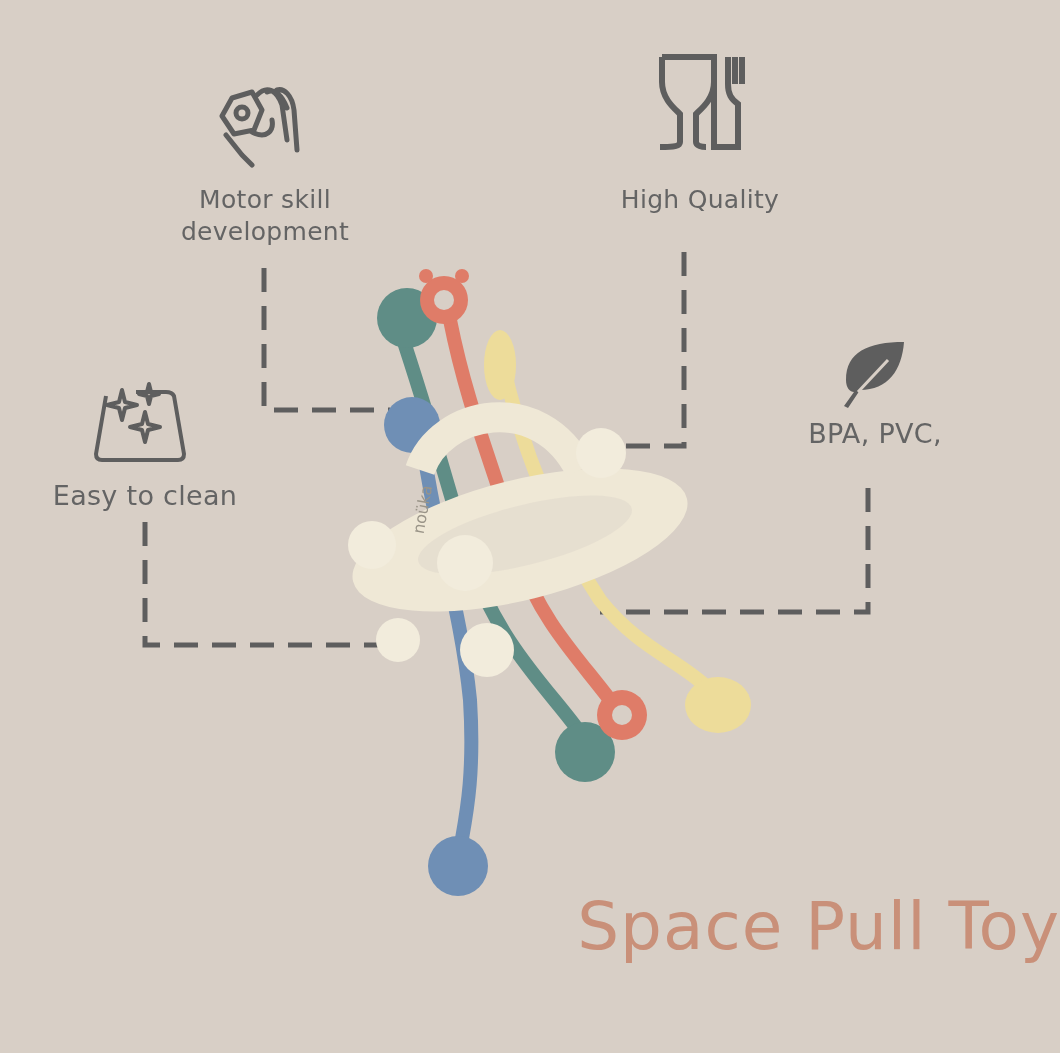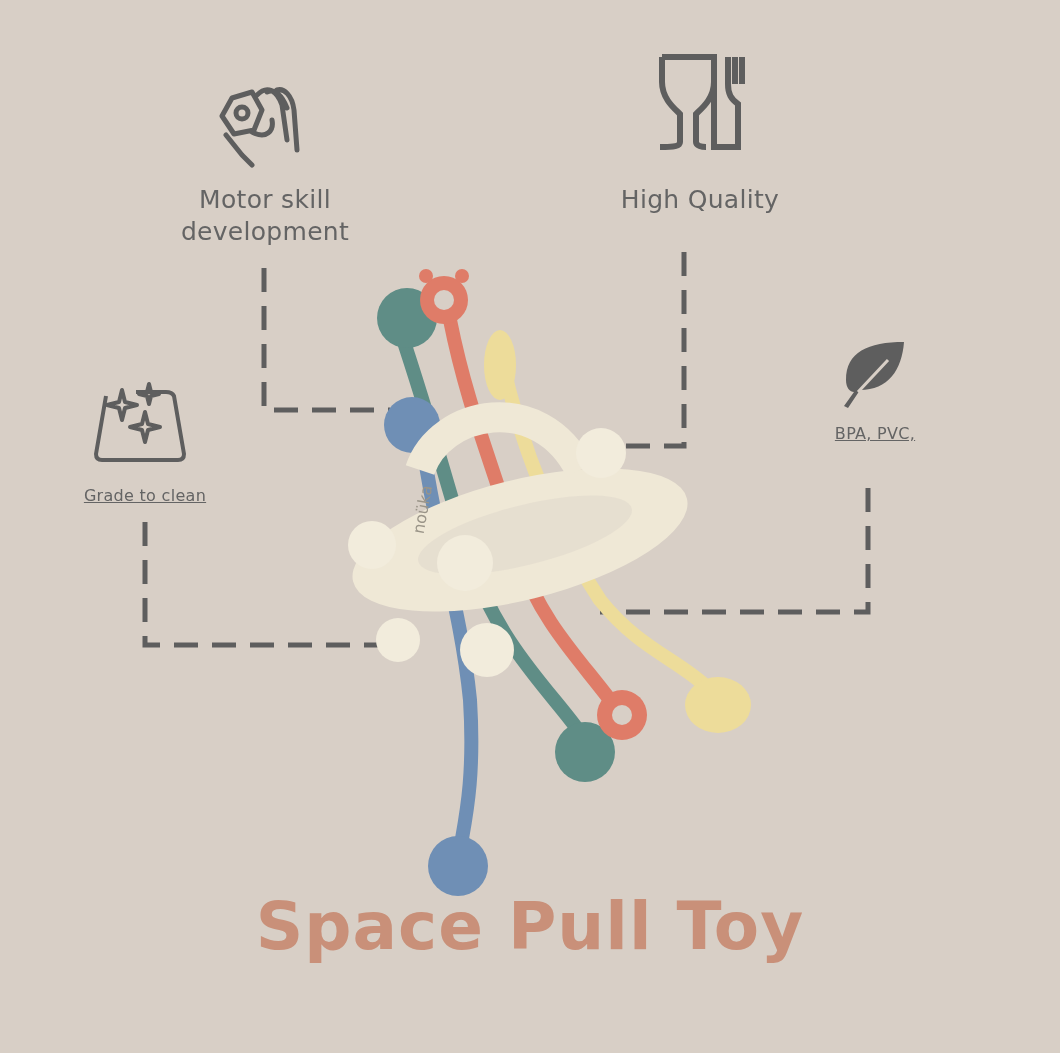--- a/index.html
+++ b/index.html
@@ -1,20 +1,20 @@
 <!DOCTYPE html>
 <html><head>
 <meta charset="utf-8">
 <style>
   html,body{margin:0;padding:0;}
   body{width:1060px;height:1053px;background:#d8cfc6;position:relative;overflow:hidden;font-family:"DejaVu Sans","Liberation Sans",sans-serif;color:#5f5f5f;}
   .abs{position:absolute;}
   .feature-text{position:absolute;text-align:center;font-size:25px;line-height:32px;color:#646464;letter-spacing:0.3px;}
-  .small{font-size:16px;line-height:28px;text-decoration:underline;}
-  .title{position:absolute;left:0;width:1060px;top:888px;text-align:center;font-size:66px;font-weight:bold;color:#c99079;letter-spacing:1px;}
+  .small{font-size:27px;line-height:28px;}
+  .title{position:absolute;left:0;width:1060px;top:888px;text-align:right;font-size:66px;font-weight:normal;color:#c99079;letter-spacing:1px;}
   svg{position:absolute;overflow:visible;}
 </style>
 </head>
 <body>
 
 <svg width="1060" height="1053" style="left:0;top:0;">
   <g stroke="#5e5e5e" stroke-width="5" fill="none" stroke-dasharray="24 14">
     <polyline points="264,268 264,410 390,410"></polyline>
     <polyline points="684,252 684,446 600,446"></polyline>
     <polyline points="145,522 145,645 380,645"></polyline>
@@ -46,21 +46,21 @@
 </div>
 
 <svg width="100" height="80" style="left:92px;top:384px;" viewBox="0 0 100 80">
   <g stroke="#5e5e5e" stroke-width="4" fill="none" stroke-linejoin="round">
     <path d="M14,12 L4,70 Q4,76 10,76 L86,76 Q92,76 92,70 L82,12 Q80,8 74,8 L44,8"></path>
     <path d="M30,6 L33,18 L45,21 L33,24 L30,36 L27,24 L15,21 L27,18 Z"></path>
     <path d="M57,0 L59,8 L67,10 L59,12 L57,20 L55,12 L47,10 L55,8 Z"></path>
     <path d="M53,28 L56,40 L68,43 L56,46 L53,58 L50,46 L38,43 L50,40 Z"></path>
   </g>
 </svg>
-<div class="feature-text small" style="left:40px;top:482px;width:210px;">Grade to clean</div>
+<div class="feature-text small" style="left:40px;top:482px;width:210px;">Easy to clean</div>
 
 <svg width="70" height="70" style="left:838px;top:340px;" viewBox="0 0 70 70">
   <path d="M66,2 C30,2 8,12 8,40 C8,48 12,52 16,52 L6,66 L10,68 L22,50 C50,50 64,30 66,2 Z" fill="#5e5e5e"></path>
   <path d="M20,52 L50,20" stroke="#d8cfc6" stroke-width="3" fill="none"></path>
 </svg>
 <div class="feature-text small" style="left:730px;top:420px;width:290px;">
   <div>BPA, PVC,</div>
 </div>
 
 <svg width="1060" height="1053" style="left:0;top:0;">

